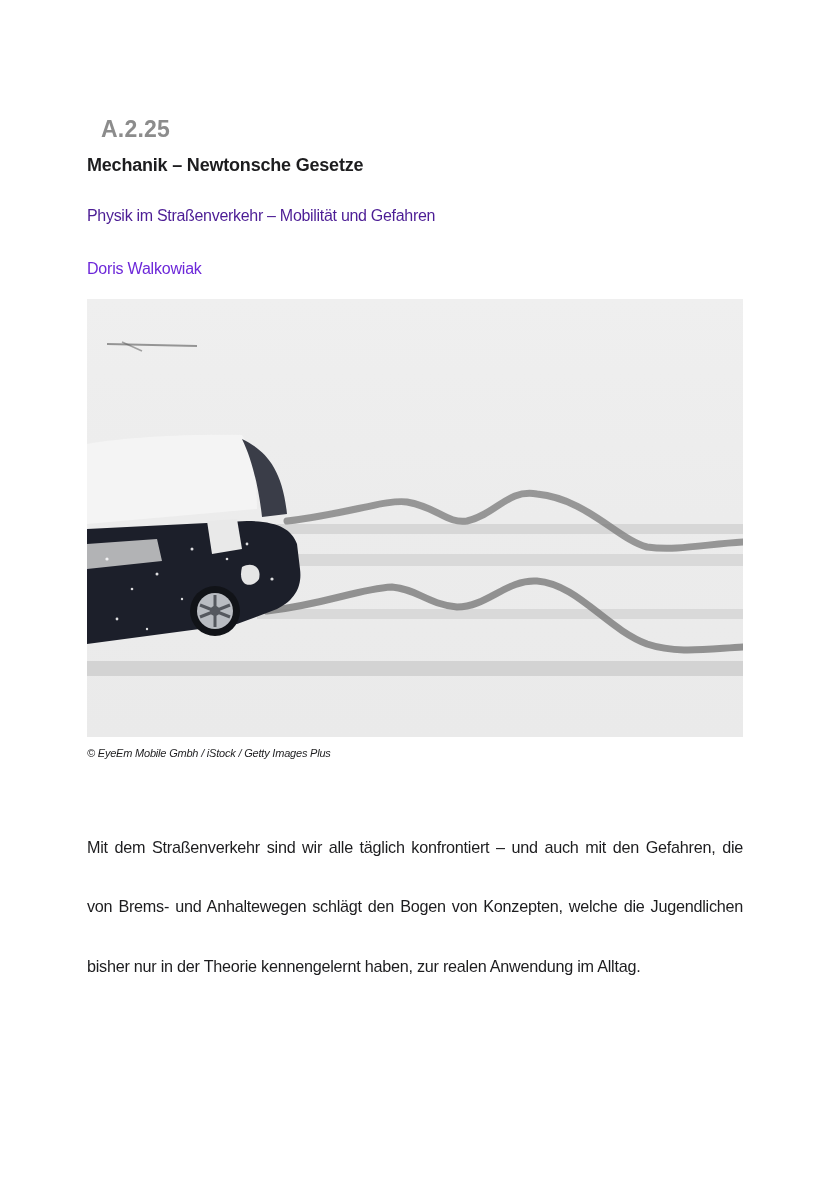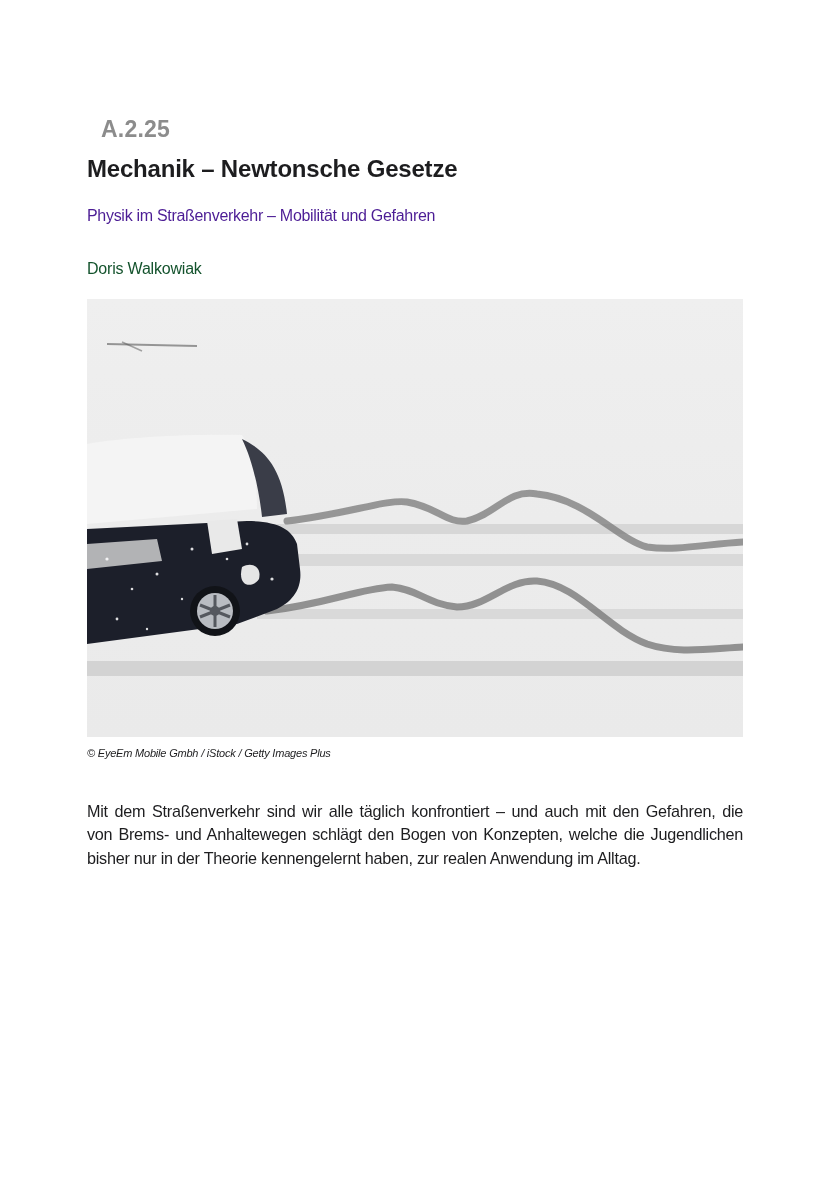--- a/index.html
+++ b/index.html
@@ -27,41 +27,41 @@
       left: 14px;
       font-size: 23px;
       font-weight: 600;
       color: #8c8c8c;
       letter-spacing: 0.2px;
     }
     .section-topic {
       position: absolute;
       top: 155px;
       left: 0;
-      font-size: 24px;
+      font-size: 18px;
       font-weight: 600;
       color: #1d1d1f;
       letter-spacing: -0.2px;
     }
     .doc-title {
       position: absolute;
       top: 207px;
       left: 0;
       font-size: 16px;
       font-weight: 400;
       color: #4c1d95;
       letter-spacing: -0.3px;
       white-space: nowrap;
     }
     .author {
       position: absolute;
       top: 260px;
       left: 0;
       font-size: 16px;
-      color: #14532d;
+      color: #6d28d9;
       letter-spacing: -0.2px;
     }
     .photo {
       position: absolute;
       top: 299px;
       left: 0;
       width: 656px;
       height: 438px;
       background: #eeeeee;
       overflow: hidden;
@@ -88,20 +88,21 @@
       color: #1d1d1f;
       text-align: justify;
       letter-spacing: -0.25px;
       hyphens: manual;
     }
     .intro-text .line {
       display: block;
       text-align: justify;
       text-align-last: justify;
       white-space: nowrap;
+      margin-top: 36px;
     }
     .intro-text .line.last {
       text-align-last: left;
     }
   </style>
 </head>
 <body>
 
 <div class="page">
 

